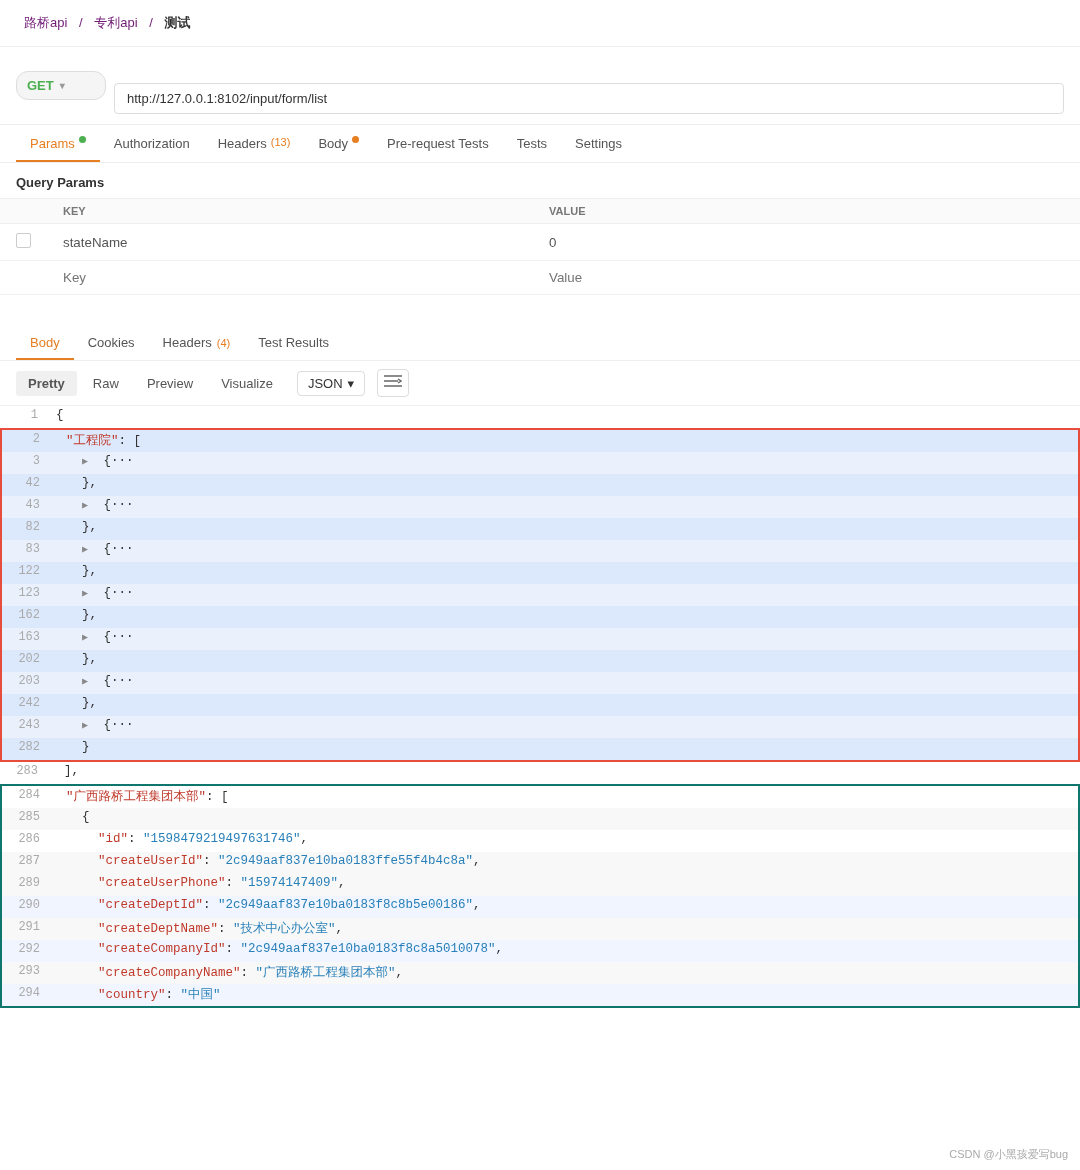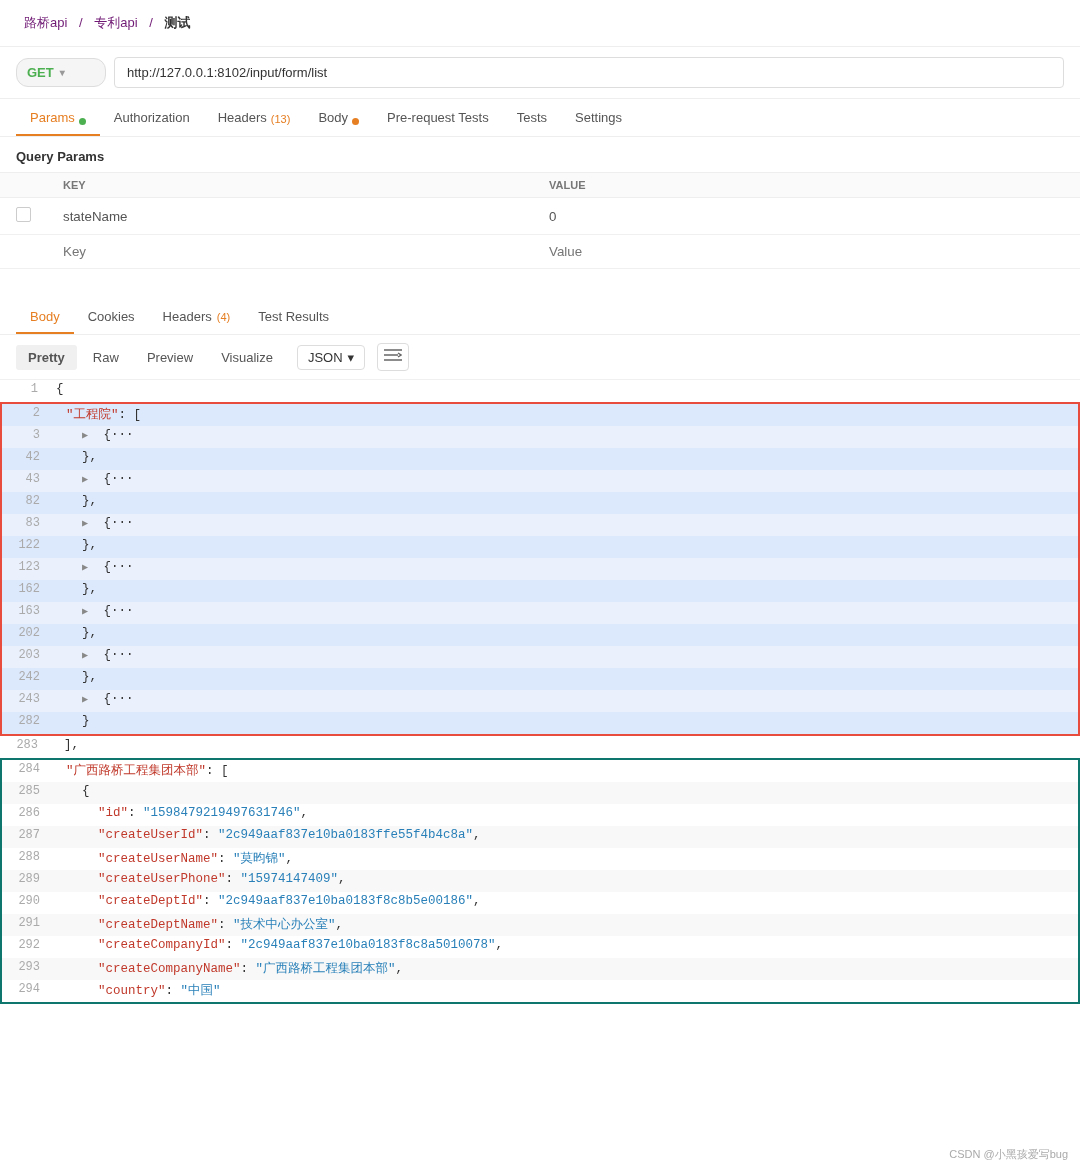--- a/index.html
+++ b/index.html
@@ -42,37 +42,38 @@
     }
     .method-select .chevron { color: #999; font-size: 10px; }
     .url-input {
       flex: 1;
       border: 1px solid #ddd;
       border-radius: 4px;
       padding: 7px 12px;
       font-size: 13px;
       color: #333;
       background: #fff;
+      margin-top: 26px;
     }
 
     
     .tabs-row {
       display: flex;
       align-items: center;
       padding: 0 16px;
       border-bottom: 1px solid #eee;
     }
     .tab-item {
       padding: 11px 14px;
       cursor: pointer;
       font-size: 13px;
       color: #555;
       position: relative;
       display: flex;
-      align-items: flex-end;
+      align-items: flex-start;
       gap: 4px;
       white-space: nowrap;
     }
     .tab-item.active {
       color: #e67e22;
     }
     .tab-item.active::after {
       content: '';
       position: absolute;
       bottom: 0;
@@ -456,24 +457,20 @@
       <span class="line-content indent-2">{</span>
     </div>
     <div class="json-line">
       <span class="line-num">286</span>
       <span class="line-content indent-3"><span class="json-key">"id"</span>: <span class="json-string">"1598479219497631746"</span>,</span>
     </div>
     <div class="json-line" style="background:#f8f8f8;">
       <span class="line-num">287</span>
       <span class="line-content indent-3"><span class="json-key">"createUserId"</span>: <span class="json-string">"2c949aaf837e10ba0183ffe55f4b4c8a"</span>,</span>
     </div>
-    <div class="json-line">
-      <span class="line-num">288</span>
-      <span class="line-content indent-3"><span class="json-key">"createUserName"</span>: <span class="json-string">"莫昀锦"</span>,</span>
-    </div>
     <div class="json-line" style="background:#f8f8f8;">
       <span class="line-num">289</span>
       <span class="line-content indent-3"><span class="json-key">"createUserPhone"</span>: <span class="json-string">"15974147409"</span>,</span>
     </div>
     <div class="json-line">
       <span class="line-num">290</span>
       <span class="line-content indent-3"><span class="json-key">"createDeptId"</span>: <span class="json-string">"2c949aaf837e10ba0183f8c8b5e00186"</span>,</span>
     </div>
     <div class="json-line" style="background:#f8f8f8;">
       <span class="line-num">291</span>

